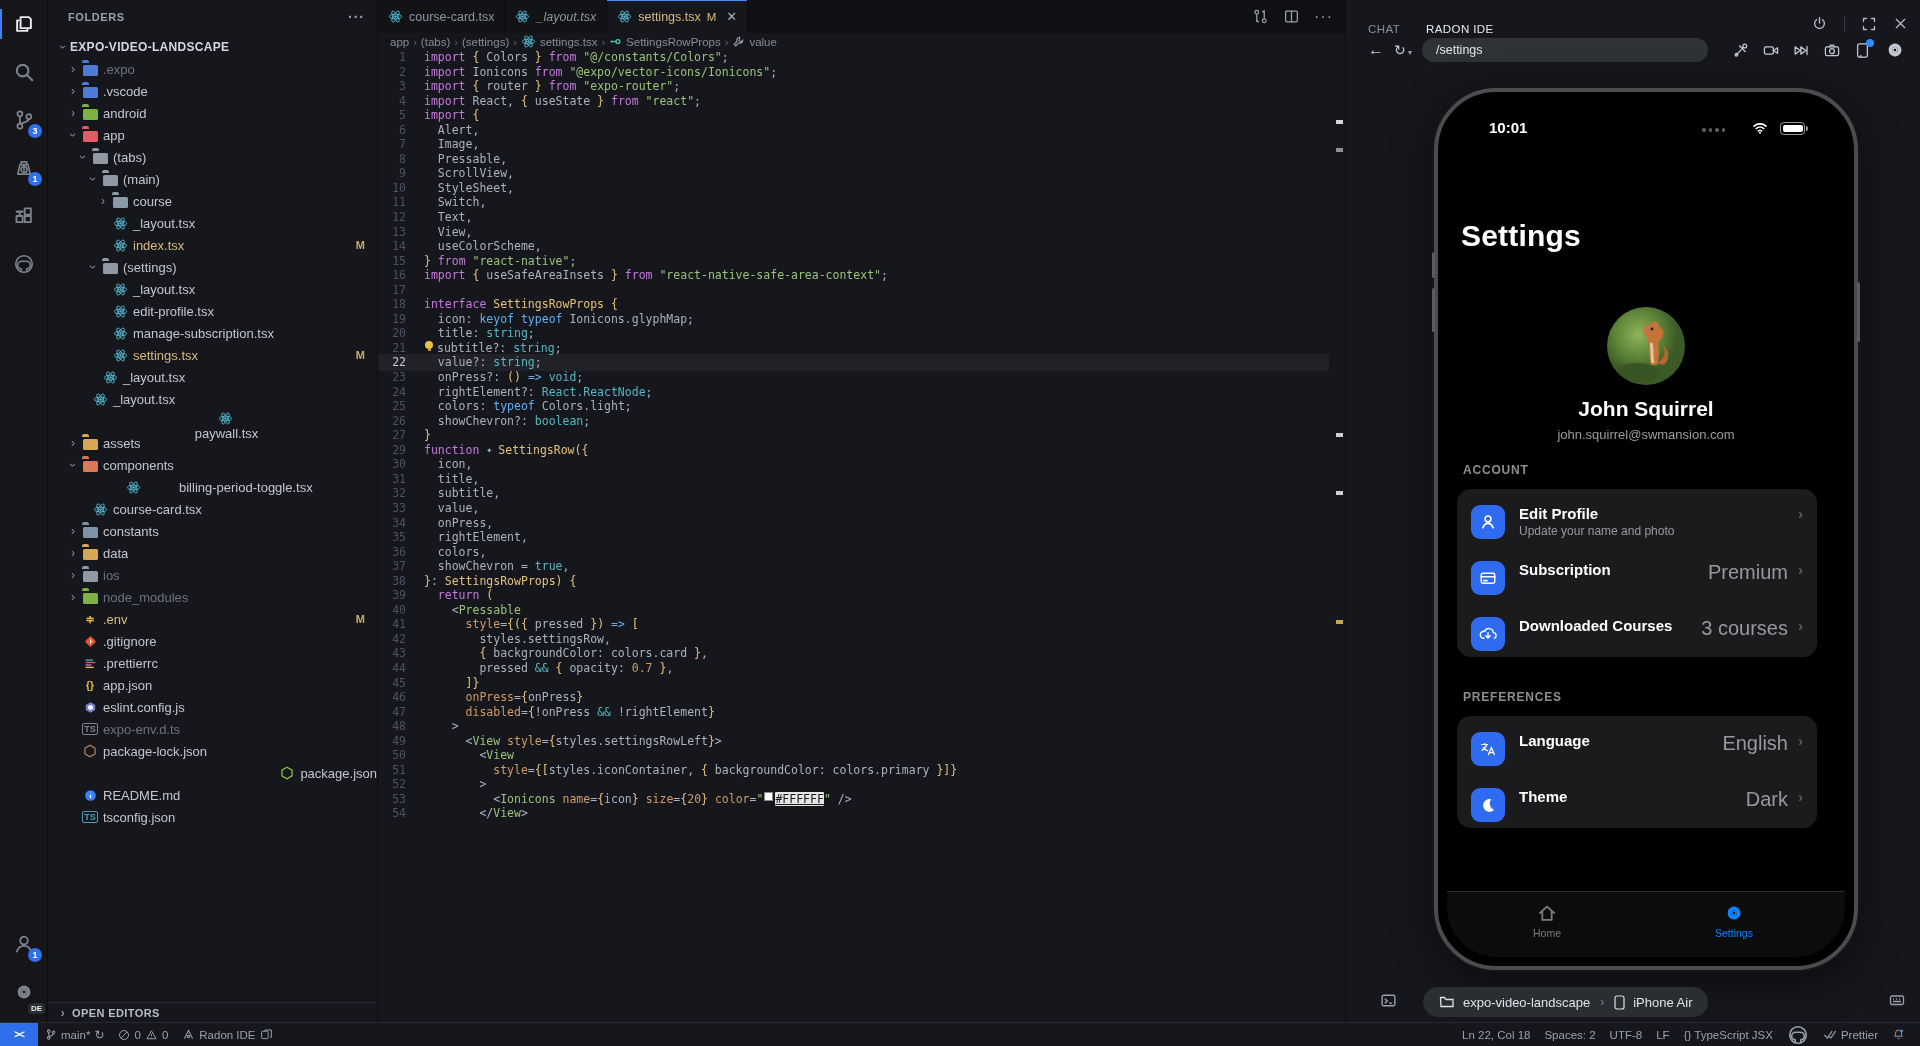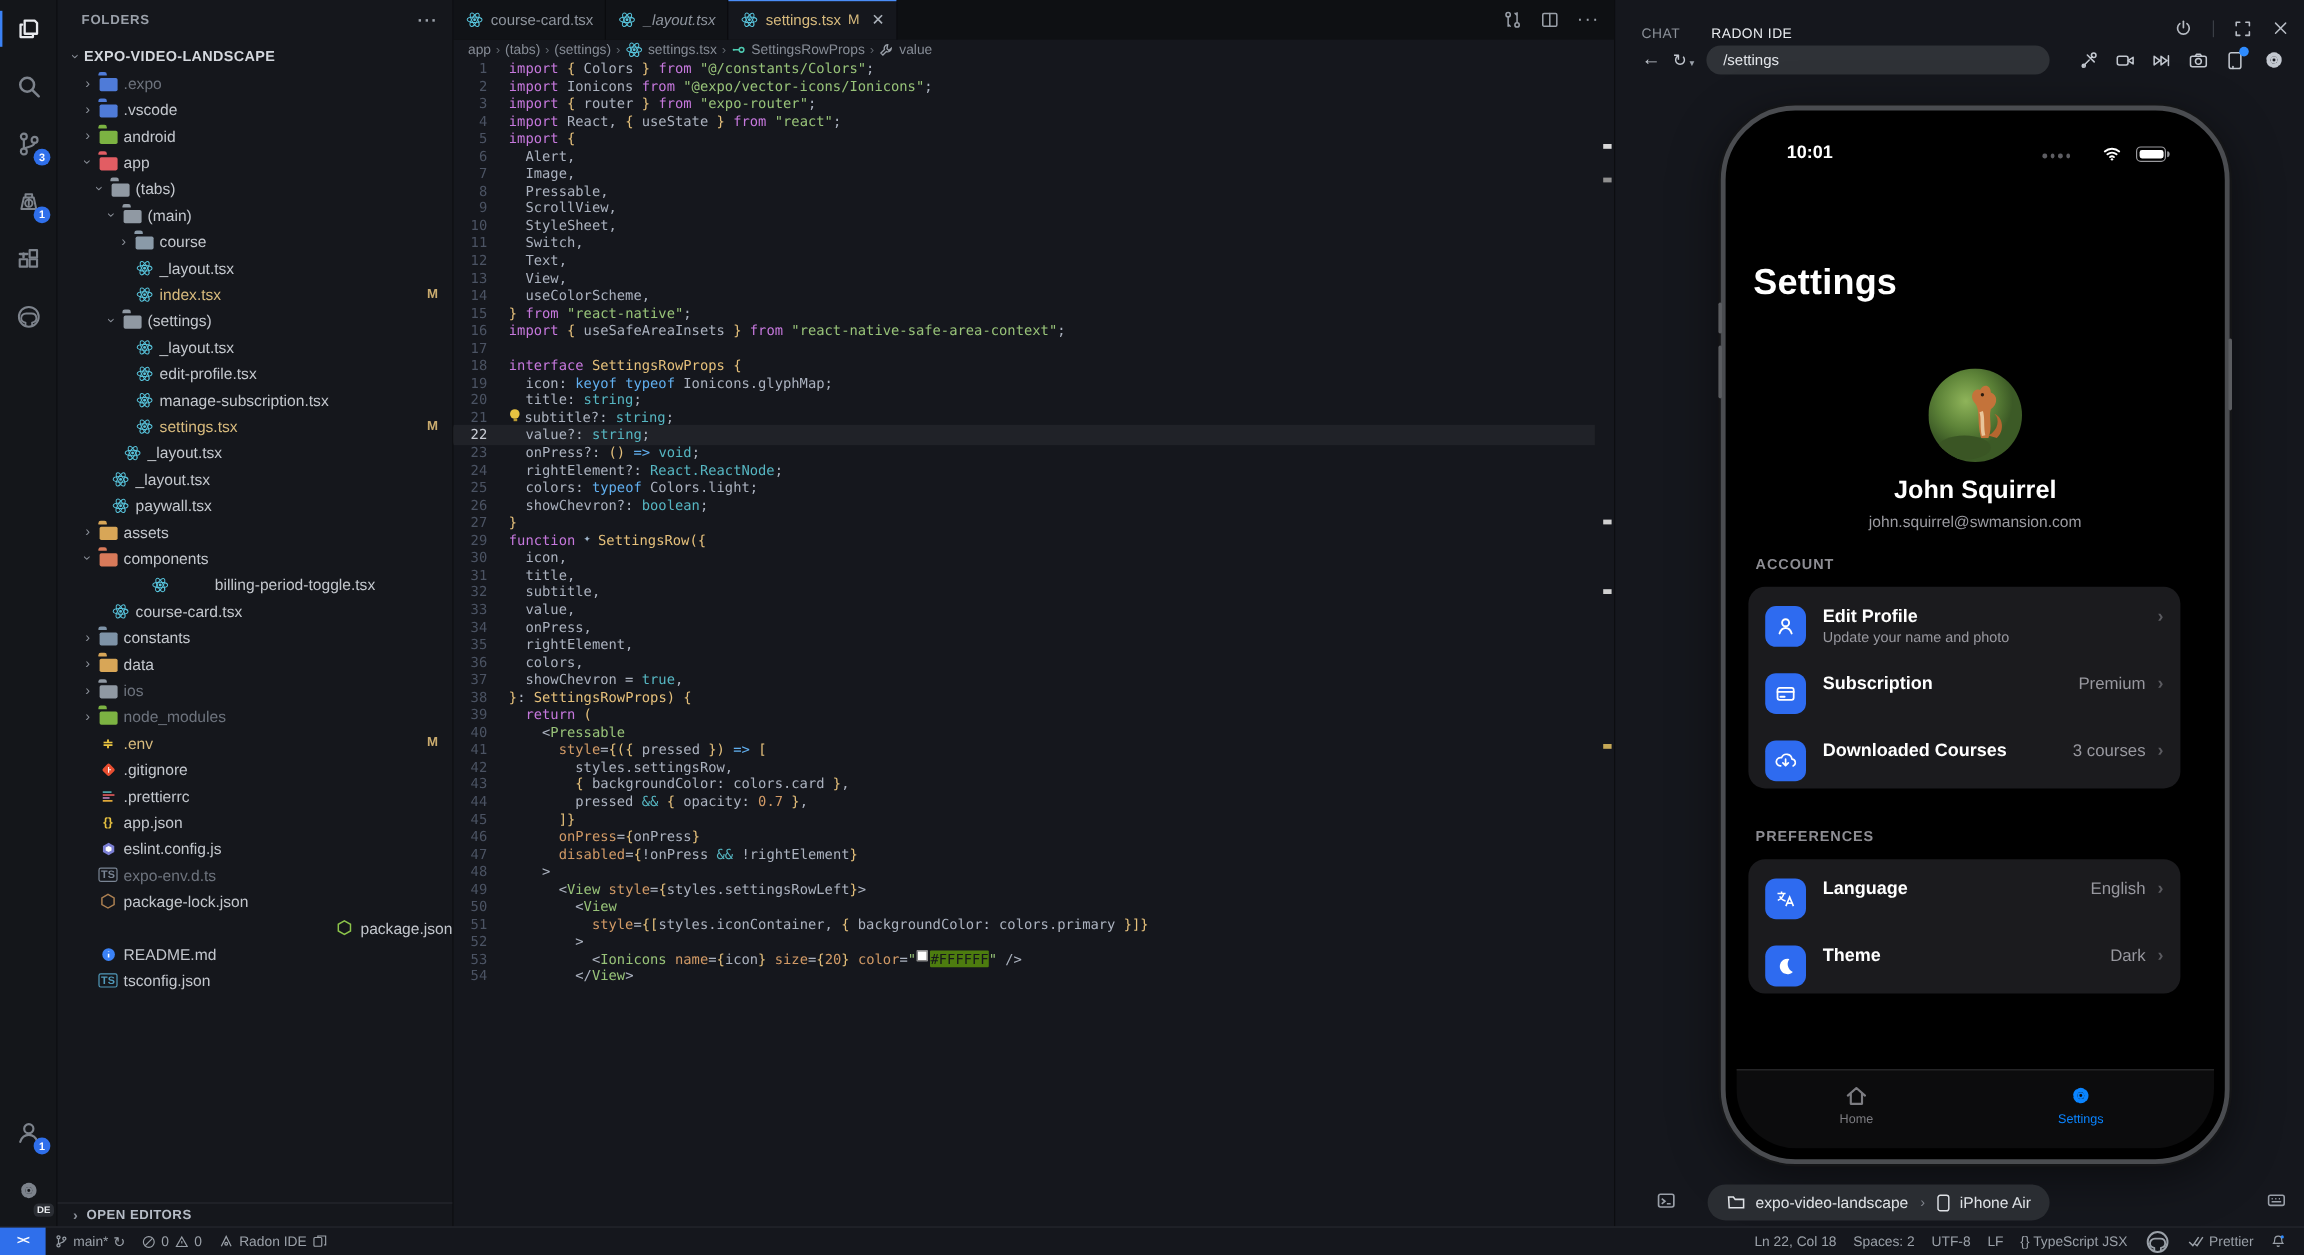--- a/index.html
+++ b/index.html
@@ -54,21 +54,21 @@
   .lnum { width:46px; text-align:right; color:#4b5363; flex:none; padding-right:18px; user-select:none; }
   .cline.cur { background:rgba(255,255,255,.05); box-shadow:0 1px 0 rgba(255,255,255,.05), 0 -1px 0 rgba(255,255,255,.05); }
   .cline.cur .lnum { color:#c8ccd4; }
   .tk-k{color:#c678dd} .tk-s{color:#98c379} .tk-y{color:#e5c07b} .tk-b{color:#61afef}
   .tk-t{color:#56b6c2} .tk-o{color:#d19a66} .tk-g{color:#98c379} .tk-v{color:#abb2bf}
   .bulb { display:inline-block; width:13px; height:11px; position:relative; }
   .bulb::before { content:""; position:absolute; left:1px; top:0; width:8px; height:8px; border-radius:50%; background:#e8c341; }
   .bulb::after { content:""; position:absolute; left:3.5px; top:8px; width:3px; height:2.5px; background:#b99a33; }
   .sparkle { color:#9fb6cc; font-size:10px; padding-right:6px; }
   .swatch { display:inline-block; width:9px; height:9px; background:#fff; border:1px solid #888; vertical-align:-1px; margin:0 2px 0 1px; }
-  .hlwhite { background:#4d7c0f; color:#16181c; border-radius:1px; }
+  .hlwhite { background:#e5e5e5; color:#16181c; border-radius:1px;text-decoration:underline; }
   .ruler { position:absolute; top:50px; right:2px; width:7px; height:960px; }
   .rmark { position:absolute; right:0; width:7px; height:4px; }
 
   
   .panel { position:absolute; left:1345px; top:0; width:575px; height:1022px; background:#15171d; border-left:1px solid #0c0d10; }
   .panel-tabs { height:33px; display:flex; align-items:flex-start; padding:15px 12px 0 22px; gap:26px; }
   .ptab { font-size:11.5px; letter-spacing:.4px; color:#8b9199; padding:8px 0 6px; cursor:pointer; }
   .ptab.active { color:#e8ebef; border-bottom:1.5px solid #4896f7; }
   .win-controls { margin-left:auto; display:flex; align-items:center; gap:16px; color:#b7bcc4; }
   .vline { width:1px; height:14px; background:#3a3e45; }
@@ -93,21 +93,21 @@
   .p-avatar { position:absolute; left:50%; transform:translateX(-50%); top:206px; width:78px; height:78px; border-radius:50%; overflow:hidden; }
   .p-name { position:absolute; left:0; right:0; top:296px; text-align:center; font-size:21px; font-weight:700; }
   .p-email { position:absolute; left:0; right:0; top:326px; text-align:center; font-size:13px; color:#9b9ba1; }
   .p-sec-h { position:absolute; left:16px; font-size:12px; font-weight:700; color:#8d8d93; letter-spacing:.8px; }
   .p-card { position:absolute; left:10px; width:360px; border-radius:14px; background:#1b1b1e; }
   .p-row { height:56px; display:flex; padding:16px 14px; cursor:pointer; }
   .p-ric { width:34px; height:34px; border-radius:9px; background:#2e6bf0; display:flex; align-items:center; justify-content:center; flex:none; margin-right:14px; }
   .p-rtxt { display:flex; flex-direction:column; gap:2px; }
   .p-rtitle { font-size:15px; font-weight:600; color:#fff; }
   .p-rsub { font-size:12px; color:#98989f; }
-  .p-rval { margin-left:auto; font-size:14px; color:#98989f; }
+  .p-rval { margin-left:auto; font-size:20px; color:#98989f; }
   .p-chev { margin-left:10px; color:#5b5b60; font-size:15px; font-weight:700; }
   .p-chev.noval { margin-left:auto; }
   .toggle { margin-left:auto; width:46px; height:27px; border-radius:14px; background:#0a84ff; position:relative; cursor:pointer; }
   .toggle::after { content:""; position:absolute; right:2px; top:2px; width:23px; height:23px; border-radius:50%; background:#fff; }
   .p-tabbar { position:absolute; left:0; right:0; bottom:0; height:66px; border-top:0.5px solid #2c2c2e; background:#0c0c0d; }
   .p-tab { position:absolute; top:10px; width:80px; display:flex; flex-direction:column; align-items:center; gap:3px; font-size:10.5px; color:#7c7c81; cursor:pointer; }
   .p-tab.active { color:#0a84ff; }
 
   .device-bar { position:absolute; left:0; right:0; bottom:5px; height:30px; }
   .db-pill { position:absolute; left:77px; top:0; height:30px; border-radius:15px; background:#2a2d32; display:flex; align-items:center; padding:0 16px; gap:8px; font-size:13px; color:#dfe2e6; cursor:pointer; }
@@ -364,21 +364,21 @@
               <g fill="none" stroke="#58c4dc" stroke-width="0.9">
                 <ellipse cx="8" cy="8" rx="6.6" ry="2.5"></ellipse>
                 <ellipse cx="8" cy="8" rx="6.6" ry="2.5" transform="rotate(60 8 8)"></ellipse>
                 <ellipse cx="8" cy="8" rx="6.6" ry="2.5" transform="rotate(120 8 8)"></ellipse>
               </g>
               <circle cx="8" cy="8" r="1.3" fill="#58c4dc"></circle>
             </svg>
           </span>
           <span class="" style="">_layout.tsx</span>
         </div>
-        <div class="trow" style="padding-left: 28px;">
+        <div class="trow" style="padding-left: 28px; flex-direction: column;">
           <span class="chev"></span>
           <span class="ticon">
             <svg width="15" height="15" viewBox="0 0 16 16">
               <g fill="none" stroke="#58c4dc" stroke-width="0.9">
                 <ellipse cx="8" cy="8" rx="6.6" ry="2.5"></ellipse>
                 <ellipse cx="8" cy="8" rx="6.6" ry="2.5" transform="rotate(60 8 8)"></ellipse>
                 <ellipse cx="8" cy="8" rx="6.6" ry="2.5" transform="rotate(120 8 8)"></ellipse>
               </g>
               <circle cx="8" cy="8" r="1.3" fill="#58c4dc"></circle>
             </svg>

